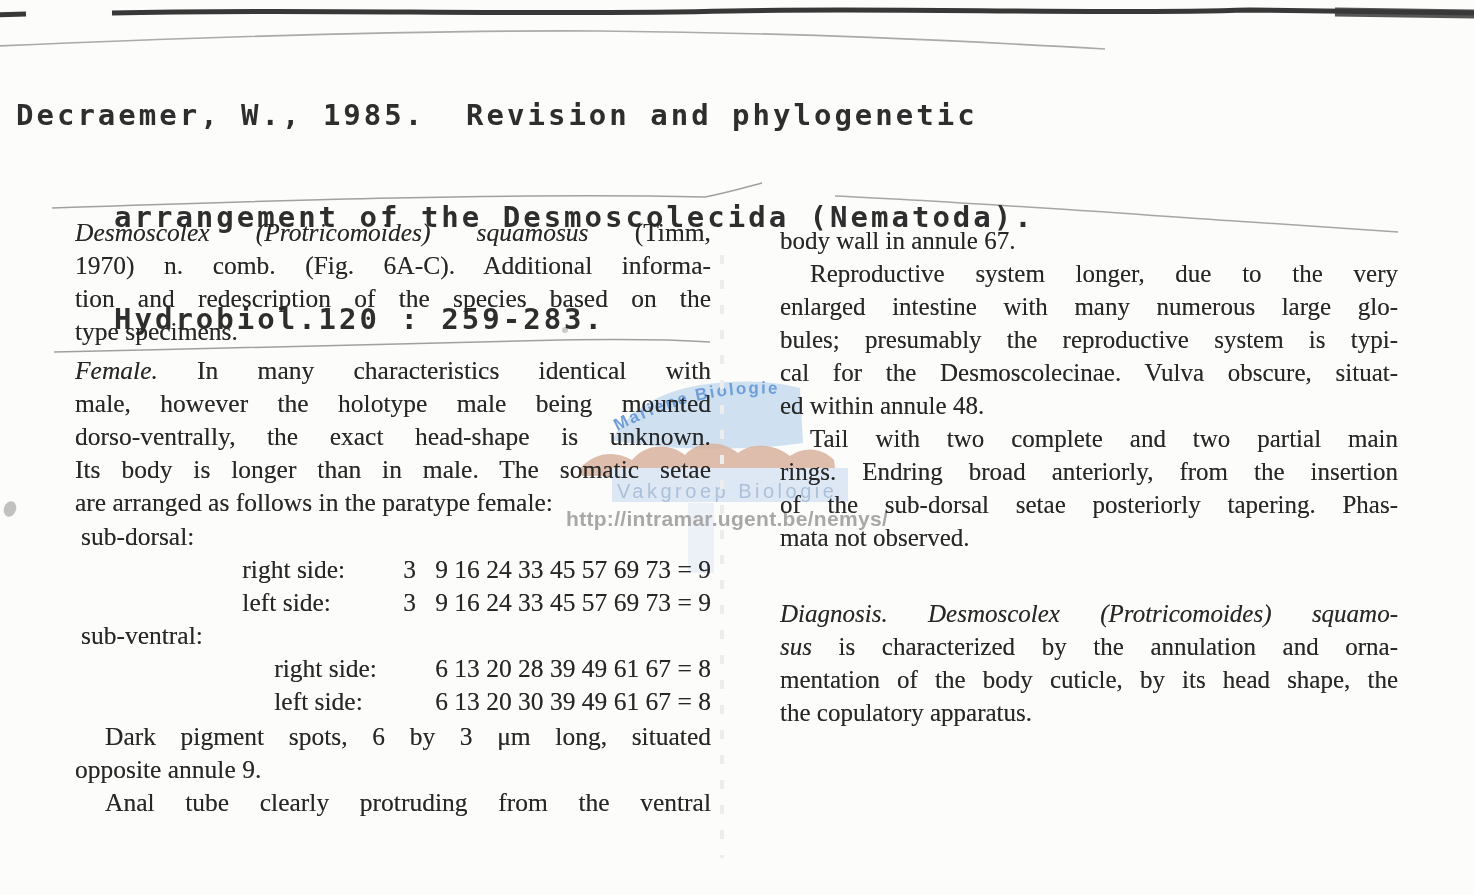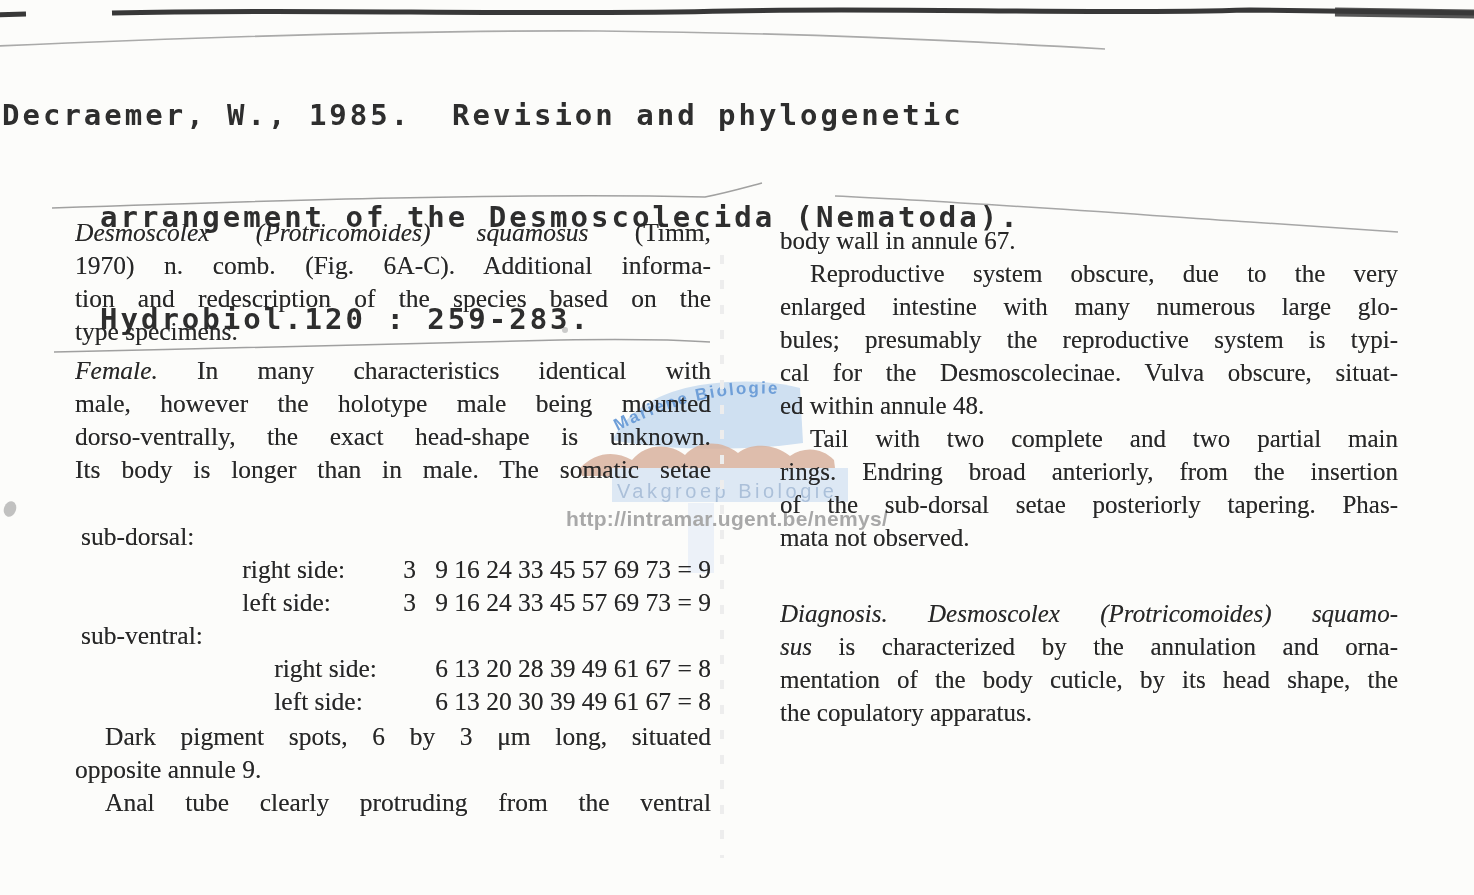--- a/index.html
+++ b/index.html
@@ -2,21 +2,21 @@
 <html><head>
 <meta charset="utf-8">
 <style>
   html,body{margin:0;padding:0;background:#e8e8e8;}
   .page{position:relative;width:1474px;height:895px;background:#fcfcfa;overflow:hidden;
         font-family:"Liberation Serif",serif;color:#272727;}
   svg.layer{position:absolute;left:0;top:0;pointer-events:none;}
   .wm-layer{z-index:1;}
   .art-layer{z-index:2;}
   
-  .citation{position:absolute;left:2px;top:30px;z-index:3;
+  .citation{position:absolute;left:16px;top:30px;z-index:3;
             font-family:"DejaVu Sans Mono",monospace;font-weight:700;font-size:29px;
             line-height:34px;letter-spacing:3px;color:#2e2e2e;white-space:pre;}
   .cit-indent{padding-left:98px;}
   
   .col{position:absolute;z-index:3;text-shadow:0 0 .6px rgba(45,45,45,.5);}
   .lc{font-size:25.5px;line-height:33px;width:636px;left:75px;}
   .rc{font-size:25px;line-height:33px;width:618px;left:780px;}
   .tl{text-align:justify;text-align-last:justify;height:33px;overflow:hidden;}
   .tl.last{text-align-last:left;}
   .ind{text-indent:30px;}
@@ -71,20 +71,21 @@
     <div class="tl">1970) n. comb. (Fig. 6A-C). Additional informa-</div>
     <div class="tl">tion and redescription of the species based on the</div>
     <div class="tl last">type specimens.</div>
   </div>
 
   <div class="col lc" style="top:354px">
     <div class="tl"><span class="it">Female.</span><span> In many characteristics identical with</span></div>
     <div class="tl">male, however the holotype male being mounted</div>
     <div class="tl">dorso-ventrally, the exact head-shape is unknown.</div>
     <div class="tl">Its body is longer than in male. The somatic setae</div>
+    <div class="tl last">are arranged as follows in the paratype female:</div>
   </div>
 
   <div class="col lc" style="top:520px">
     <div class="sgroup">sub-dorsal:</div>
     <div class="srow">
       <span class="slabel">right side:</span>
       <span class="svals">3   9 16 24 33 45 57 69 73 = 9</span>
     </div>
     <div class="srow">
       <span class="slabel">left side:</span>
@@ -108,21 +109,21 @@
 
   <div class="col lc" style="top:786px">
     <div class="tl ind">Anal tube clearly protruding from the ventral</div>
   </div>
 
   <div class="col rc" style="top:224px">
     <div class="tl last">body wall in annule 67.</div>
   </div>
 
   <div class="col rc" style="top:257px">
-    <div class="tl ind">Reproductive system obscure, due to the very</div>
+    <div class="tl ind">Reproductive system longer, due to the very</div>
     <div class="tl">enlarged intestine with many numerous large glo-</div>
     <div class="tl">bules; presumably the reproductive system is typi-</div>
     <div class="tl">cal for the Desmoscolecinae. Vulva obscure, situat-</div>
     <div class="tl last">ed within annule 48.</div>
   </div>
 
   <div class="col rc" style="top:422px">
     <div class="tl ind">Tail with two complete and two partial main</div>
     <div class="tl">rings. Endring broad anteriorly, from the insertion</div>
     <div class="tl">of the sub-dorsal setae posteriorly tapering. Phas-</div>

